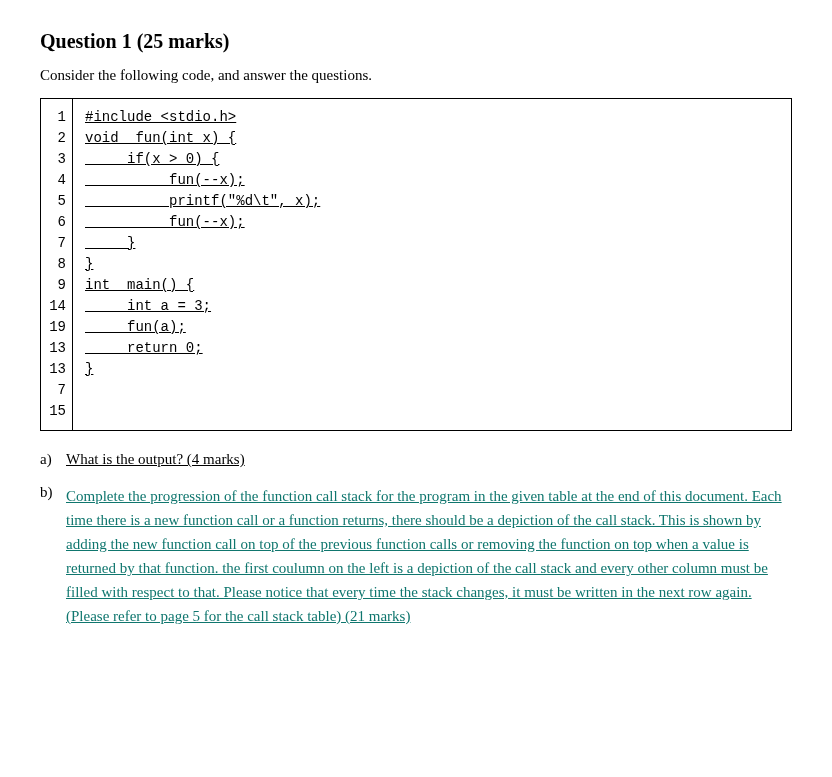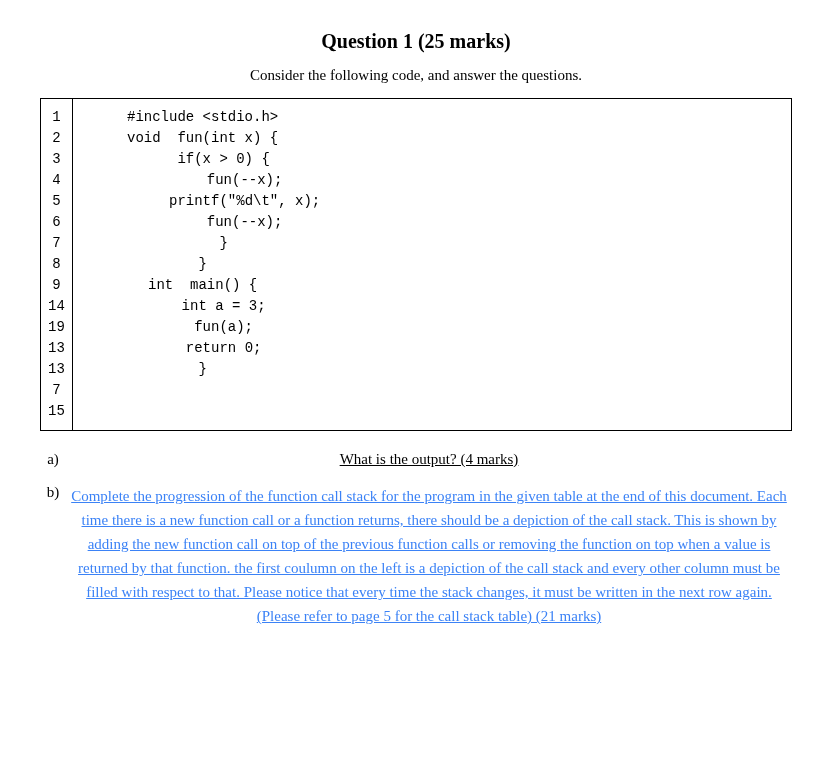--- a/index.html
+++ b/index.html
@@ -1,19 +1,18 @@
 <!DOCTYPE html>
 <html><head>
   <meta charset="utf-8">
   <style>
     * {
       box-sizing: border-box;
       margin: 0;
       padding: 0;
-      text-align: center;
     }
 
     body {
       background: #ffffff;
       font-family: "Times New Roman", Times, serif;
       font-size: 16px;
       color: #000000;
       padding: 30px 40px;
       max-width: 832px;
     }
@@ -52,20 +51,21 @@
     }
 
     .code-block {
       padding: 8px 12px;
       line-height: 1.5;
       white-space: pre;
     }
 
     .code-line {
       line-height: 1.5;
+      text-decoration: underline;
     }
 
     .part {
       margin-bottom: 16px;
       display: flex;
       align-items: flex-start;
       font-size: 15px;
     }
 
     .part-label {
@@ -77,21 +77,21 @@
       flex: 1;
       text-decoration: underline;
     }
 
     .part-text-block {
       font-size: 15px;
       line-height: 1.6;
     }
 
     .blue-text {
-      color: #3b82f6;
+      color: #0f766e;
     }
   </style>
 </head>
 <body>
 
 <h1 class="question-title">Question 1 (25 marks)</h1>
 
 <p class="intro-text">Consider the following code, and answer the questions.</p>
 
 <div class="code-container">

